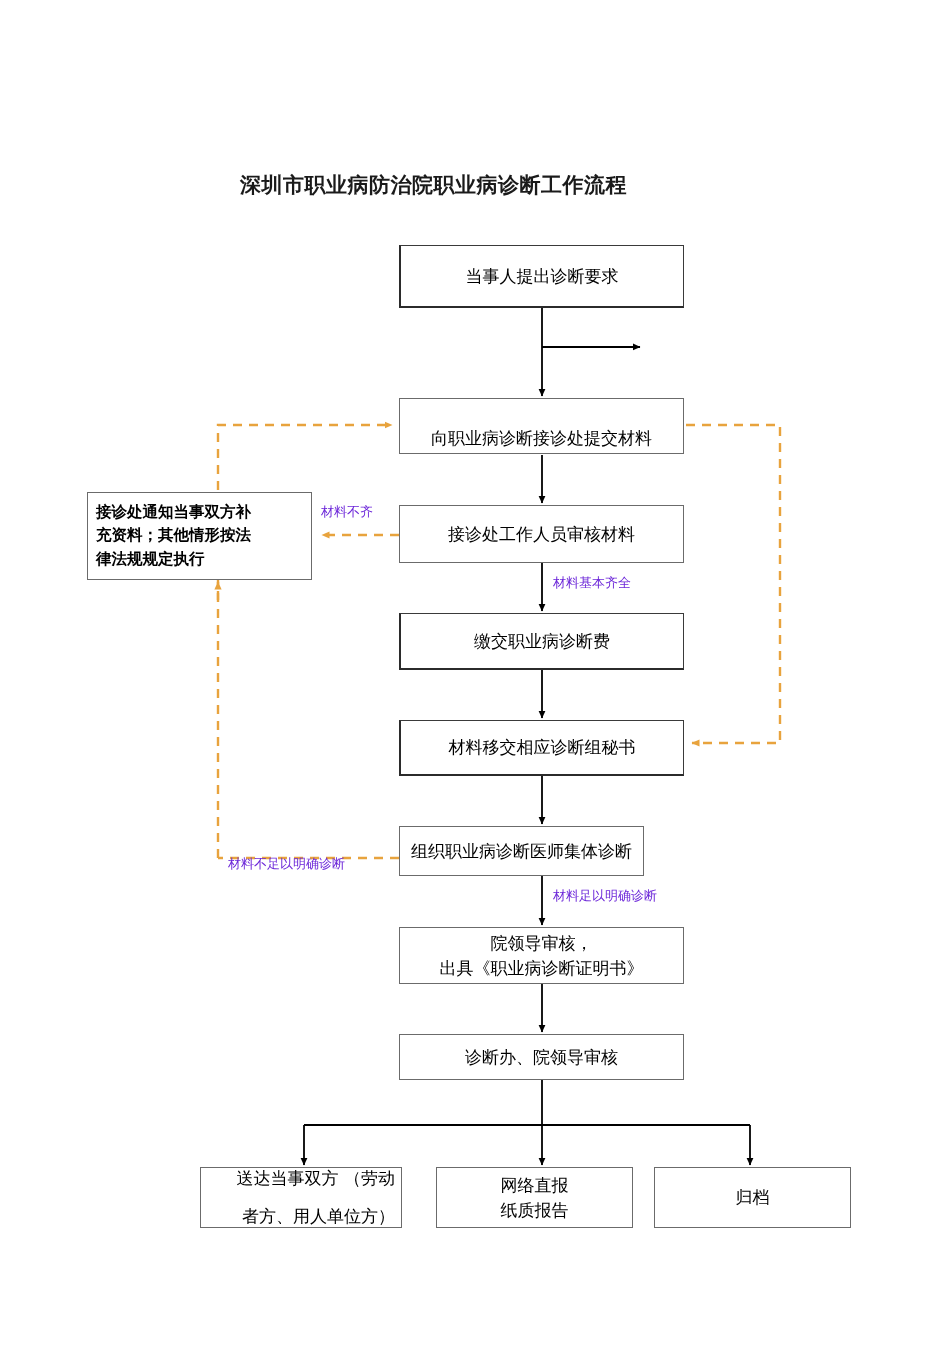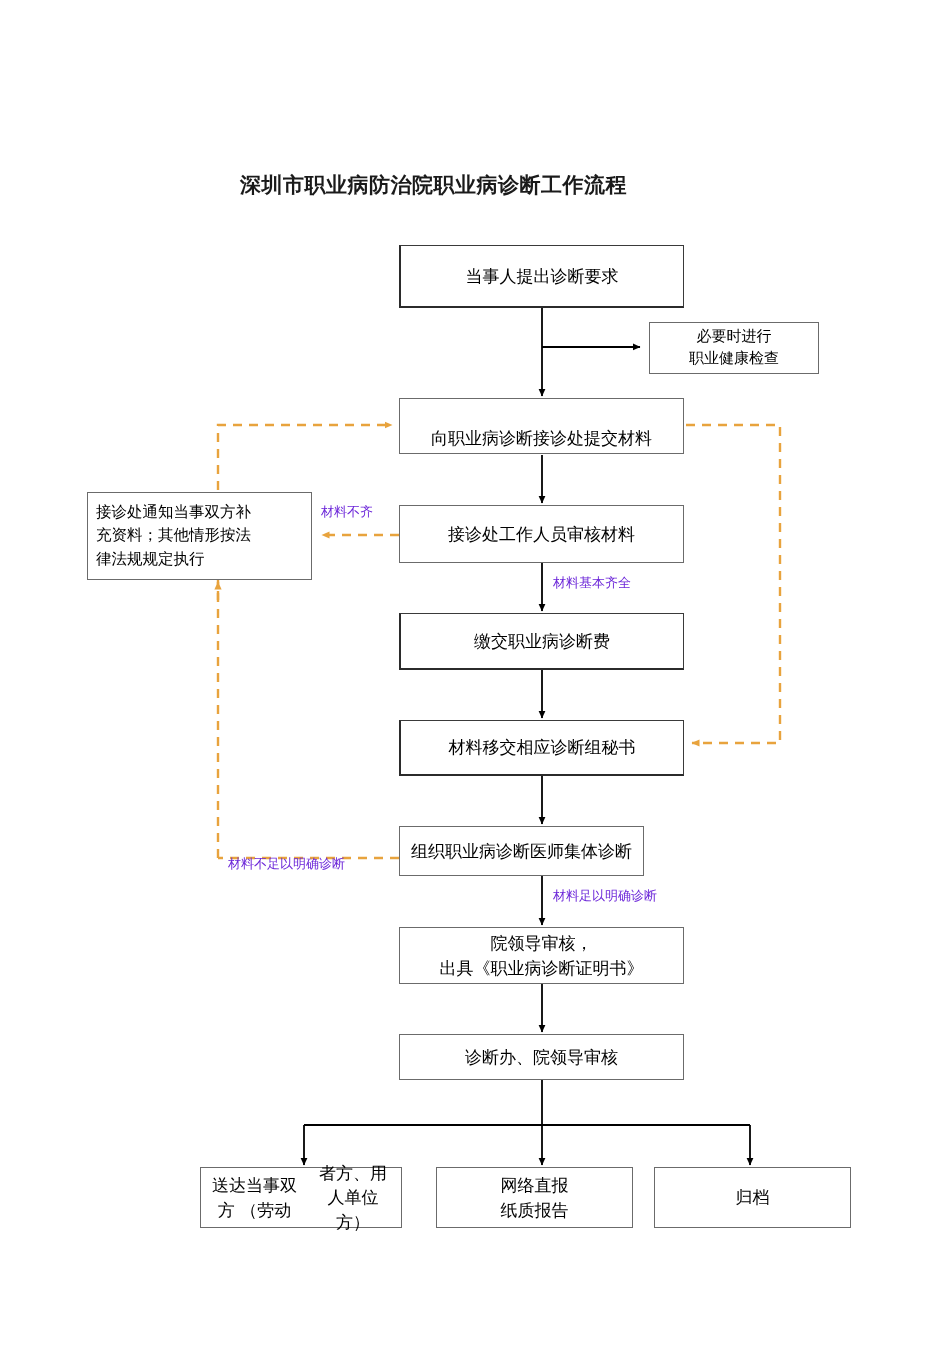--- a/index.html
+++ b/index.html
@@ -124,30 +124,26 @@
       <path d="M218,600 L218,582" marker-end="url(#arrow-orange)"></path>
 
       <path d="M686,425 L780,425 L780,743 L692,743" marker-end="url(#arrow-orange)"></path>
     </g>
   </svg>
 
   <div class="node shadowed" style="left:399px; top:245px; width:285px; height:63px;">
     <span>当事人提出诊断要求</span>
   </div>
 
-  <div class="node small" style="left:649px; top:322px; width:170px; height:52px; flex-direction:column;">
-    <span>必要时进行</span>
-    <span>职业健康检查</span>
-  </div>
 
   <div class="node" style="left:399px; top:398px; width:285px; height:56px;align-items:flex-end;">
     <span>向职业病诊断接诊处提交材料</span>
   </div>
 
-  <div class="node note" style="left:87px; top:492px; width:225px; height:88px; flex-direction:column; align-items:flex-start; justify-content:center;">
+  <div class="node note" style="left:87px; top:492px; width:225px; height:88px; flex-direction:column; align-items:flex-start; justify-content:center;font-weight:bold;">
     <span>接诊处通知当事双方补</span>
     <span>充资料；其他情形按法</span>
     <span>律法规规定执行</span>
   </div>
 
   <div class="node" style="left:399px; top:505px; width:285px; height:58px;">
     <span>接诊处工作人员审核材料</span>
   </div>
 
   <div class="node shadowed" style="left:399px; top:613px; width:285px; height:57px;">
@@ -164,21 +160,21 @@
 
   <div class="node" style="left:399px; top:927px; width:285px; height:57px; flex-direction:column;">
     <span>院领导审核，</span>
     <span>出具《职业病诊断证明书》</span>
   </div>
 
   <div class="node" style="left:399px; top:1034px; width:285px; height:46px;">
     <span>诊断办、院领导审核</span>
   </div>
 
-  <div class="node" style="left:200px; top:1167px; width:202px; height:61px; flex-direction:row; align-items:center; padding-left:10px;gap:13px;">
+  <div class="node" style="left:200px; top:1167px; width:202px; height:61px; flex-direction:column; align-items:flex-end; padding-left:10px;gap:13px;">
     <span>送达当事双方 （劳动</span>
     <span>者方、用人单位方）</span>
   </div>
 
   <div class="node" style="left:436px; top:1167px; width:197px; height:61px; flex-direction:column;">
     <span>网络直报</span>
     <span>纸质报告</span>
   </div>
 
   <div class="node" style="left:654px; top:1167px; width:197px; height:61px;">

